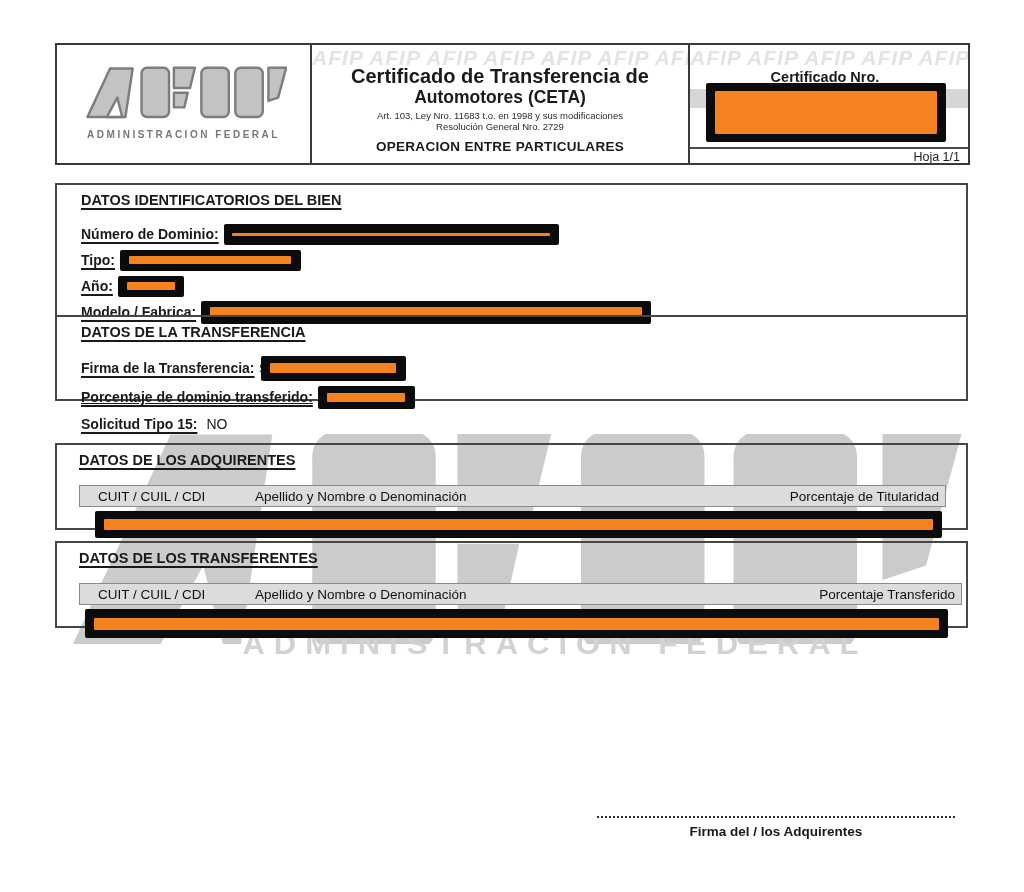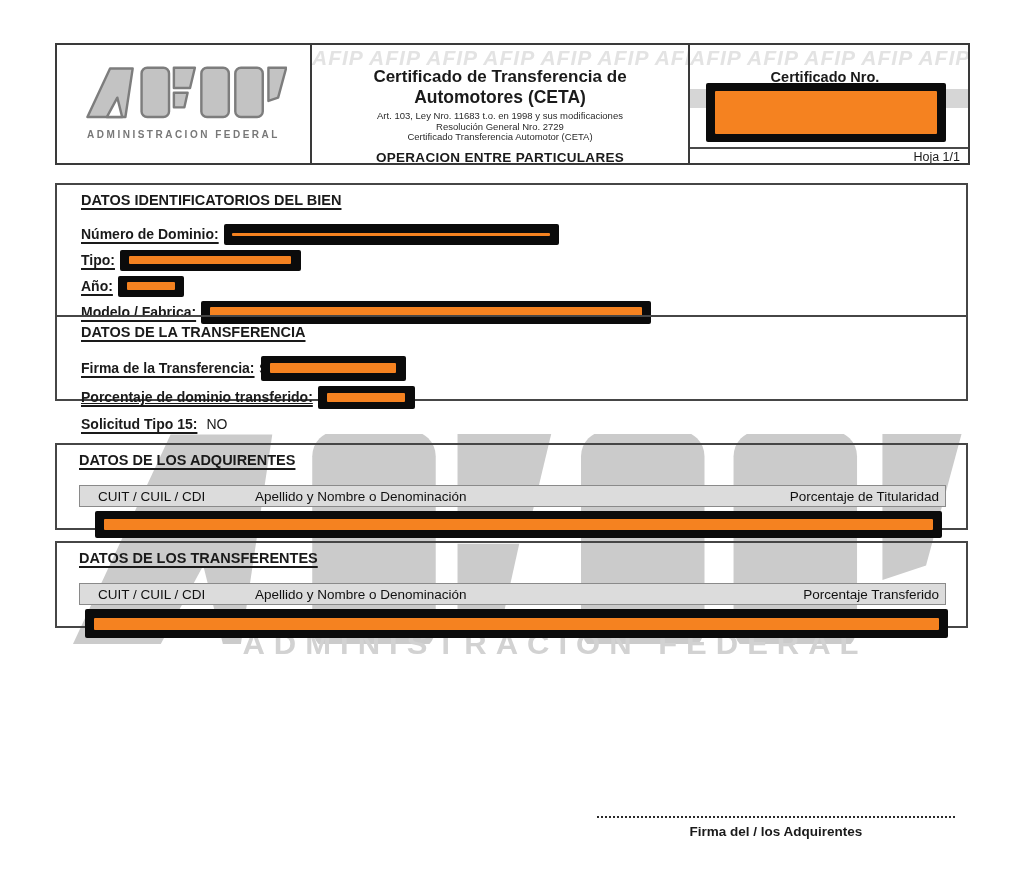--- a/index.html
+++ b/index.html
@@ -24,41 +24,41 @@
   .logo-cell { width:255px; border-right:2px solid #3a3a3a; position:relative; background:#fff; }
   .logo-cell svg { position:absolute; left:28px; top:12px; }
   .logo-caption { position:absolute; top:84px; left:0; right:0; text-align:center;
     font-size:10px; font-weight:bold; letter-spacing:2.5px; color:#787878; }
   .center-cell { flex:1; position:relative; text-align:center; border-right:2px solid #3a3a3a;
     background:#fff; overflow:hidden; }
   .right-cell { width:278px; position:relative; background:#fff; overflow:hidden; }
   .afip-band { position:absolute; top:0; left:0; right:0; height:25px; overflow:hidden;
     white-space:nowrap; font-style:italic; font-weight:bold; font-size:21px;
     color:#e3e3e3; letter-spacing:1px; line-height:25px; }
-  .title-1 { margin-top:21px; font-size:17px; font-weight:bold; line-height:21px; position:relative; }
+  .title-1 { margin-top:21px; font-size:20px; font-weight:bold; line-height:21px; position:relative; }
   .title-2 { font-size:17.5px; font-weight:bold; line-height:21px; position:relative; }
   .legal { font-size:9.5px; line-height:10.5px; color:#2a2a2a; position:relative; }
   .legal-first { margin-top:3px; }
   .operation { margin-top:7px; font-size:13.5px; font-weight:bold; letter-spacing:0.3px; position:relative; }
   .cert-label { position:absolute; top:24px; left:0; right:8px; text-align:center;
     font-size:14.5px; font-weight:bold; }
   .cert-stripe { position:absolute; top:44px; left:0; right:0; height:19px; background:#d6d6d6; }
   .cert-redaction { position:absolute; top:38px; left:16px; width:240px; height:59px;
     background:#0b0b0b; border-radius:2px; display:flex; align-items:center; justify-content:center; }
   .cert-redaction .orange { width:222px; height:43px; background:#f58220; border-radius:1px; }
   .hoja-divider { position:absolute; top:102px; left:0; right:0; border-top:2px solid #4a4a4a; }
   .hoja { position:absolute; top:105px; right:8px; font-size:12.5px; }
 
   
   .section { position:absolute; left:55px; width:913px; border:2px solid #464646;
     background:transparent; z-index:1; padding:6px 18px 0 24px; }
   .sec-bien { top:183px; height:134px; }
   .sec-transf { top:315px; height:86px; }
   .sec-adq { top:443px; height:87px; padding-left:22px; padding-right:20px; }
-  .sec-trf { top:541px; height:87px; padding-left:22px; padding-right:20px; }
+  .sec-trf { top:541px; height:87px; padding-left:22px; padding-right:4px; }
   .sec-title { display:inline-block; font-size:14.5px; font-weight:bold;
     text-decoration:underline; text-decoration-thickness:2px; text-underline-offset:3px;
     margin-bottom:15px; }
   .field-row { display:flex; align-items:center; height:22px; margin-bottom:4px; }
   .field-label { font-size:14px; font-weight:bold; text-decoration:underline;
     text-decoration-thickness:2px; text-underline-offset:3px; margin-right:5px; white-space:nowrap; }
   .field-value { font-size:14px; margin-left:4px; }
   .dollar { font-size:13px; margin-right:-6px; position:relative; z-index:0; }
 
   
@@ -127,21 +127,20 @@
       </svg>
       <div class="logo-caption">ADMINISTRACION FEDERAL</div>
     </div>
 
     <div class="center-cell">
       <div class="afip-band">AFIP AFIP AFIP AFIP AFIP AFIP AFIP AFIP AFIP AFIP AFIP AFIP AFIP AFIP</div>
       <div class="title-1">Certificado de Transferencia de</div>
       <div class="title-2">Automotores (CETA)</div>
       <div class="legal legal-first">Art. 103, Ley Nro. 11683 t.o. en 1998 y sus modificaciones</div>
       <div class="legal">Resolución General Nro. 2729</div>
-      <div class="legal">Certificado Transferencia Automotor (CETA)</div>
       <div class="operation">OPERACION ENTRE PARTICULARES</div>
     </div>
 
     <div class="right-cell">
       <div class="afip-band">AFIP AFIP AFIP AFIP AFIP AFIP AFIP AFIP AFIP AFIP AFIP AFIP AFIP AFIP</div>
       <div class="cert-stripe"></div>
       <div class="cert-label">Certificado Nro.</div>
       <div class="cert-redaction">
         <div class="orange"></div>
       </div>

